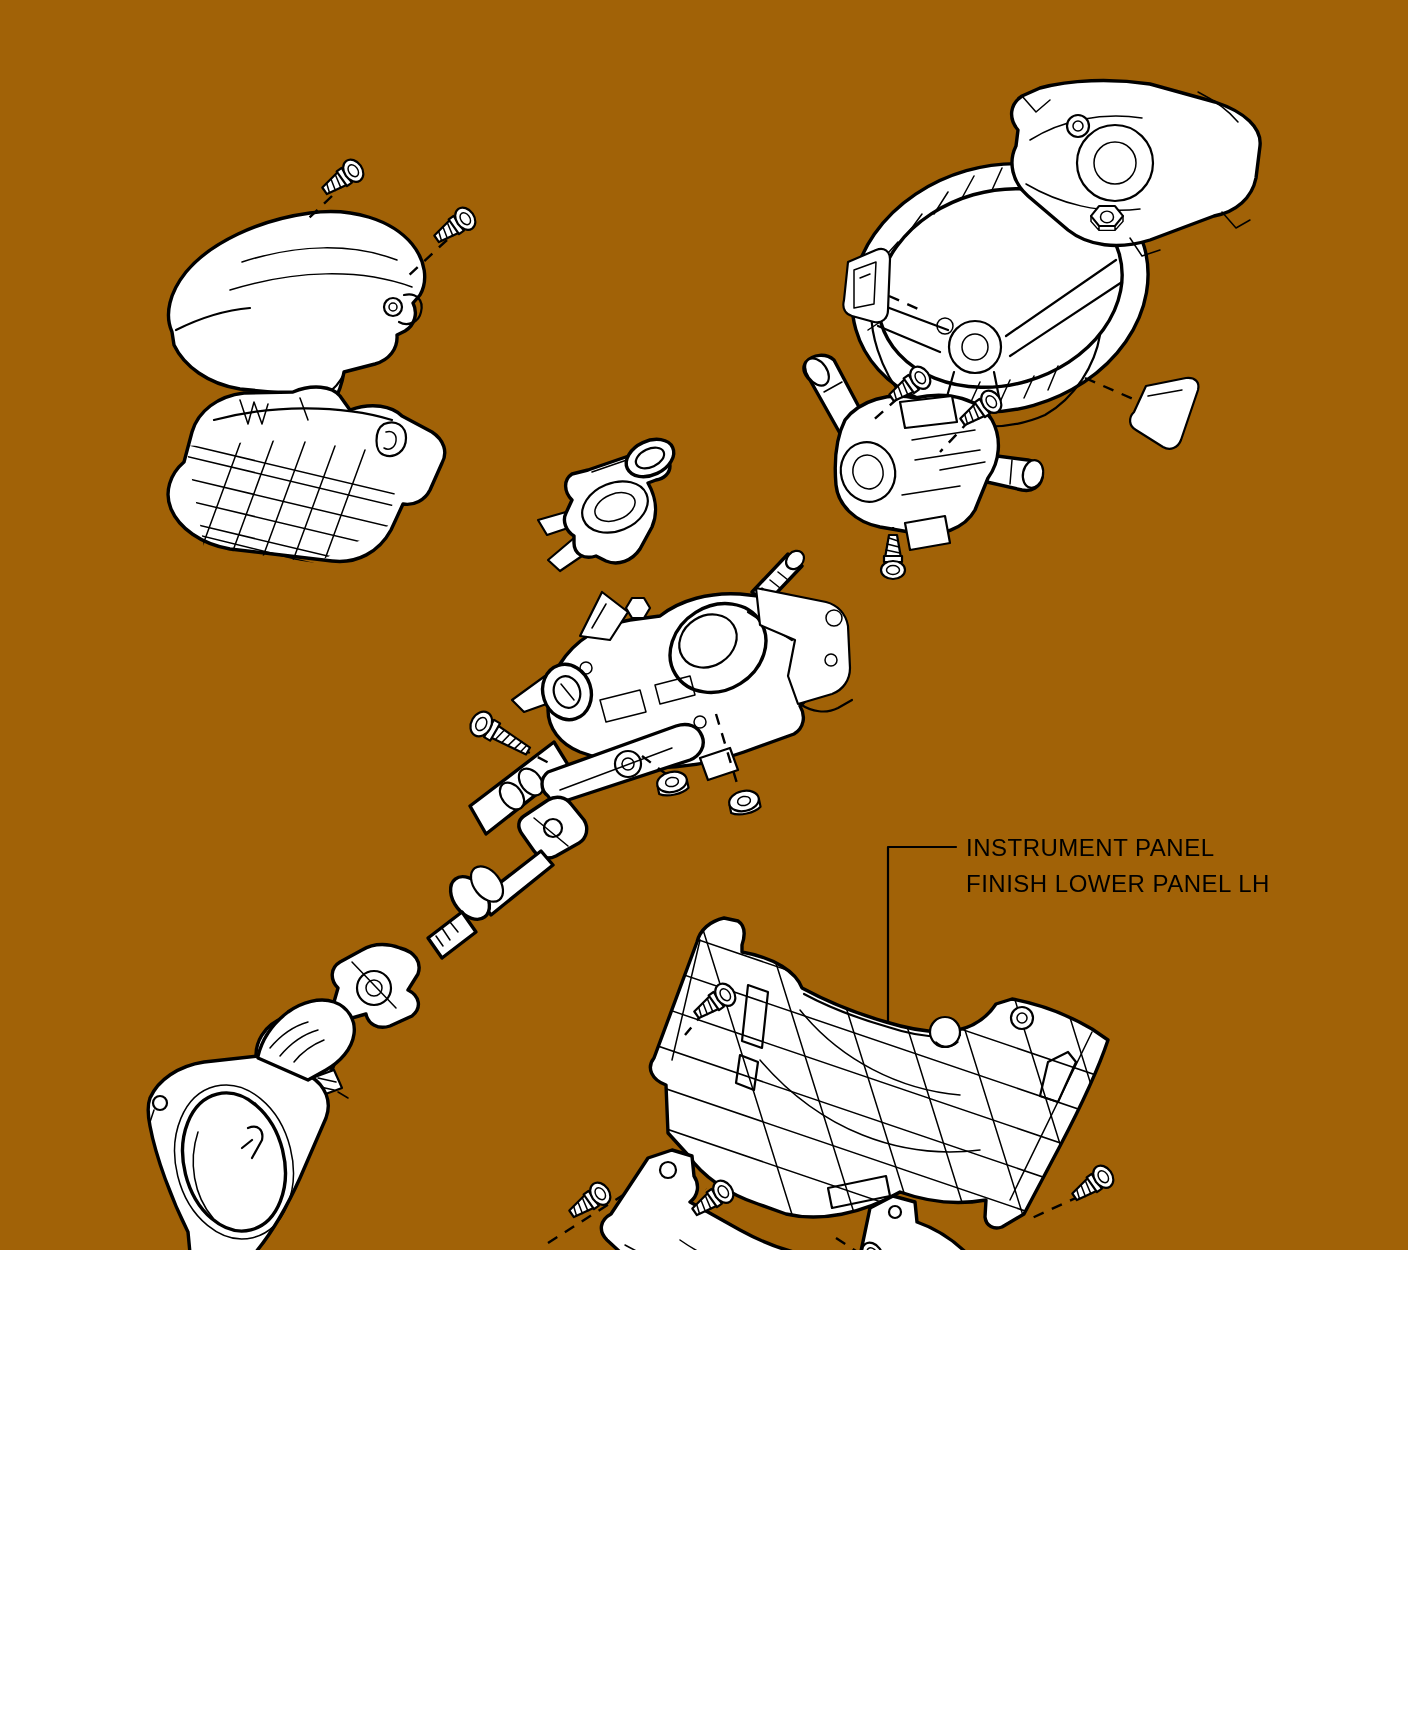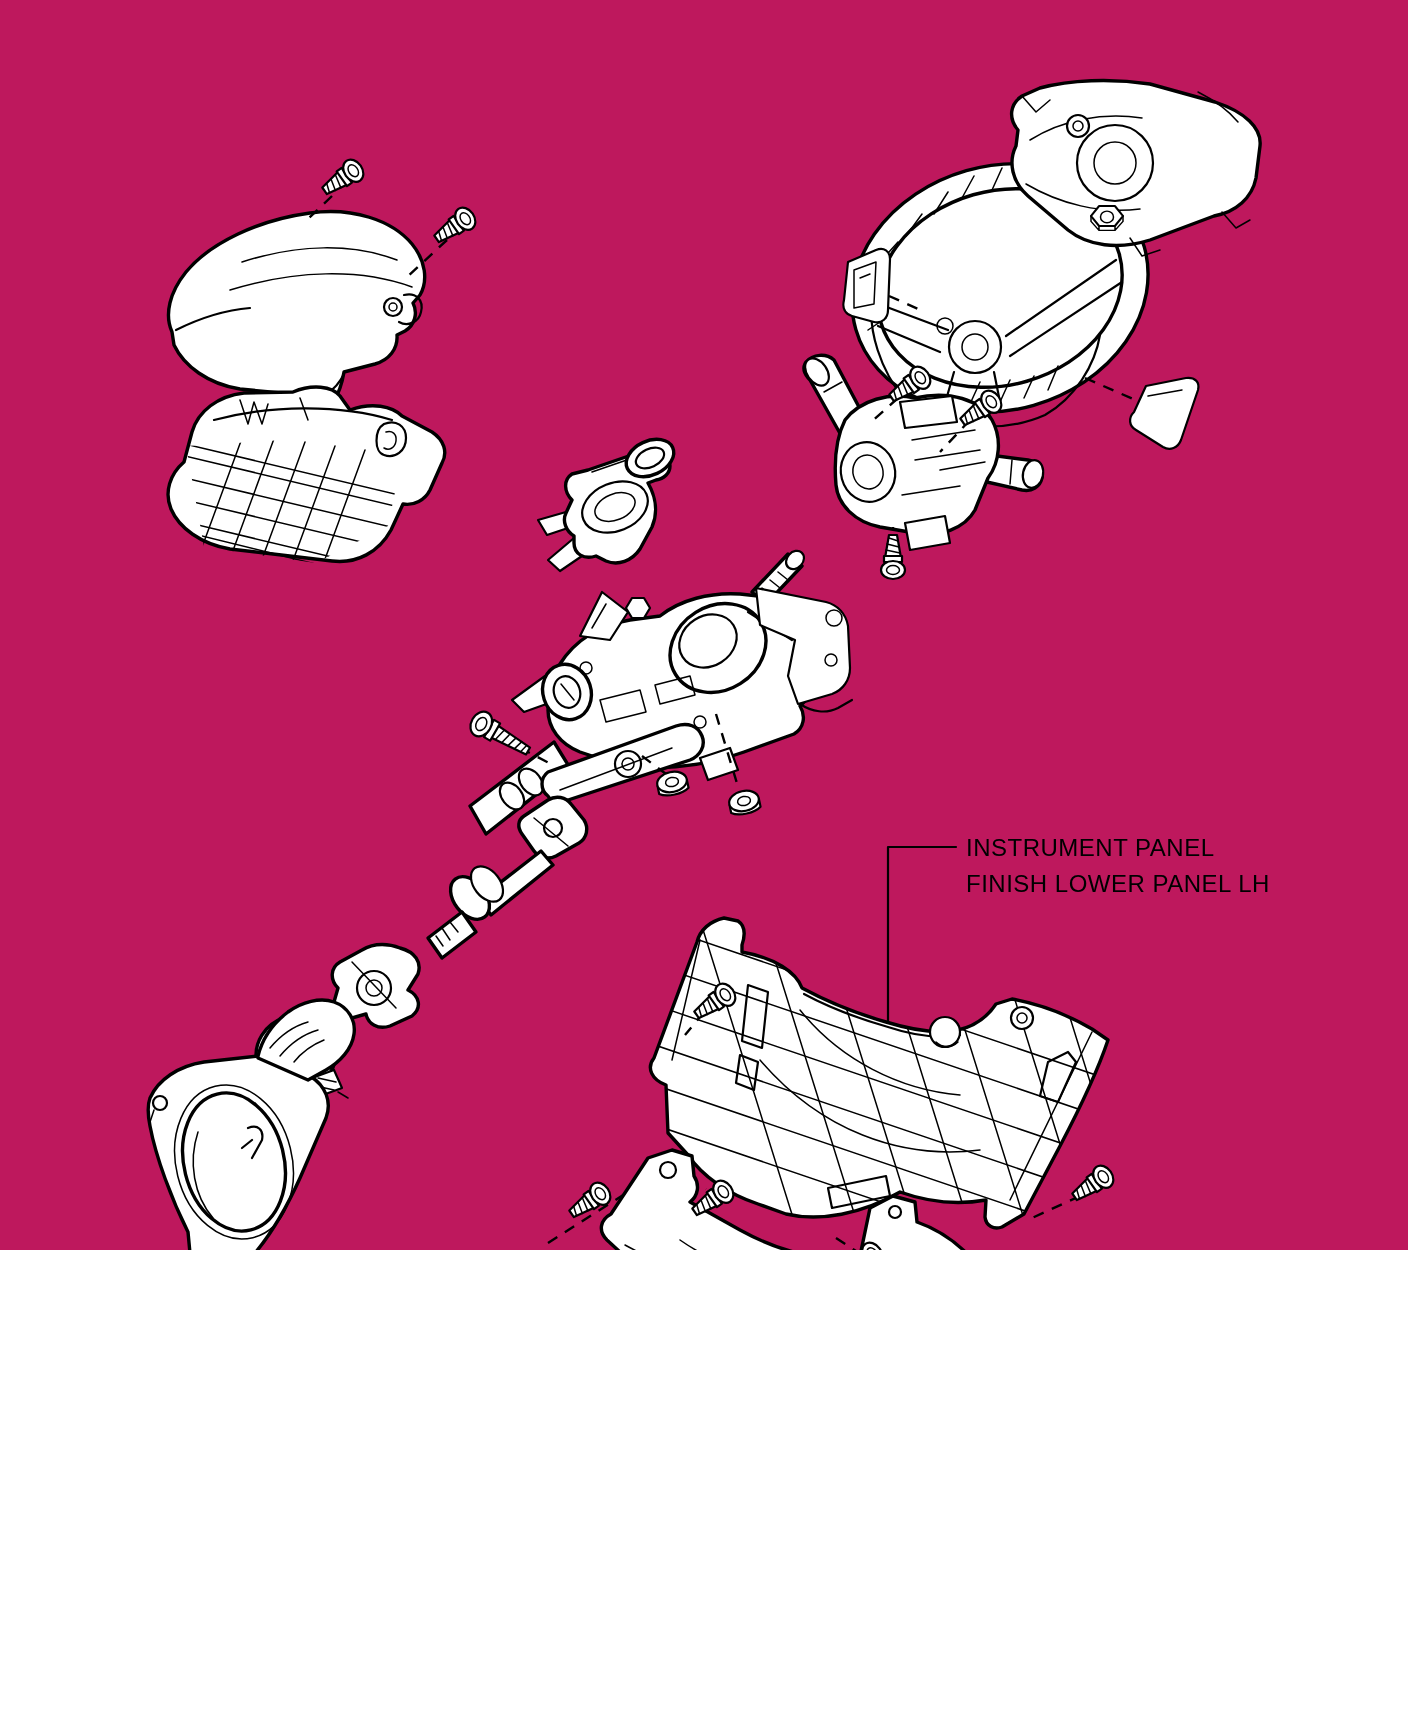--- a/index.html
+++ b/index.html
@@ -1,16 +1,16 @@
 <!DOCTYPE html>
 <html><head>
 <meta charset="utf-8">
 <style>
   html,body{margin:0;padding:0;background:#ffffff;}
-  .page{position:relative;width:1408px;height:1250px;background:#be185d;overflow:hidden;}
+  .page{position:relative;width:1408px;height:1250px;background:#a16207;overflow:hidden;}
   svg{display:block;}
   .s3{fill:none;stroke:#000;stroke-width:3.4;stroke-linecap:round;stroke-linejoin:round;}
   .s2{fill:none;stroke:#000;stroke-width:2.2;stroke-linecap:round;stroke-linejoin:round;}
   .s1{fill:none;stroke:#000;stroke-width:1.5;stroke-linecap:round;stroke-linejoin:round;}
   .f{fill:#ffffff;}
   .dash{fill:none;stroke:#000;stroke-width:2.4;stroke-dasharray:11 9;stroke-linecap:butt;}
   .callout-text{font-family:"Liberation Sans",sans-serif;font-size:24px;letter-spacing:.5px;fill:#000;}
   .corner-text{font-family:"Liberation Sans",sans-serif;font-size:24px;font-weight:bold;fill:#000;}
 </style>
 </head>

